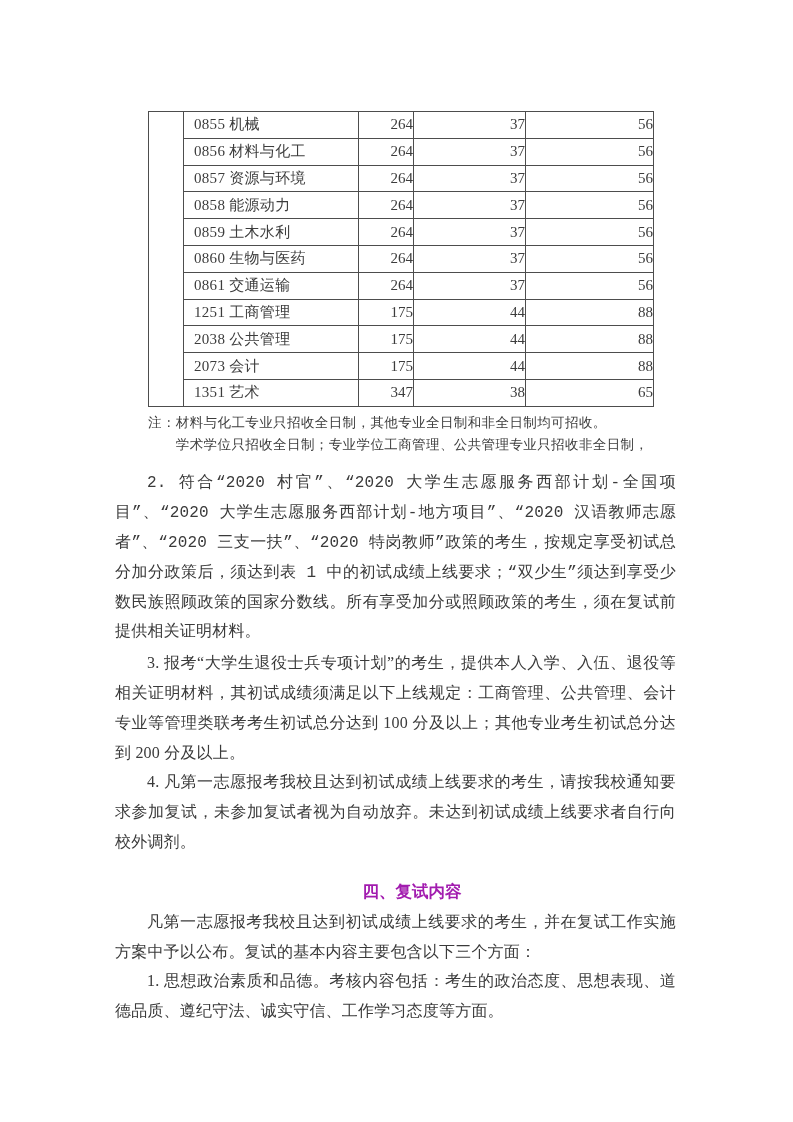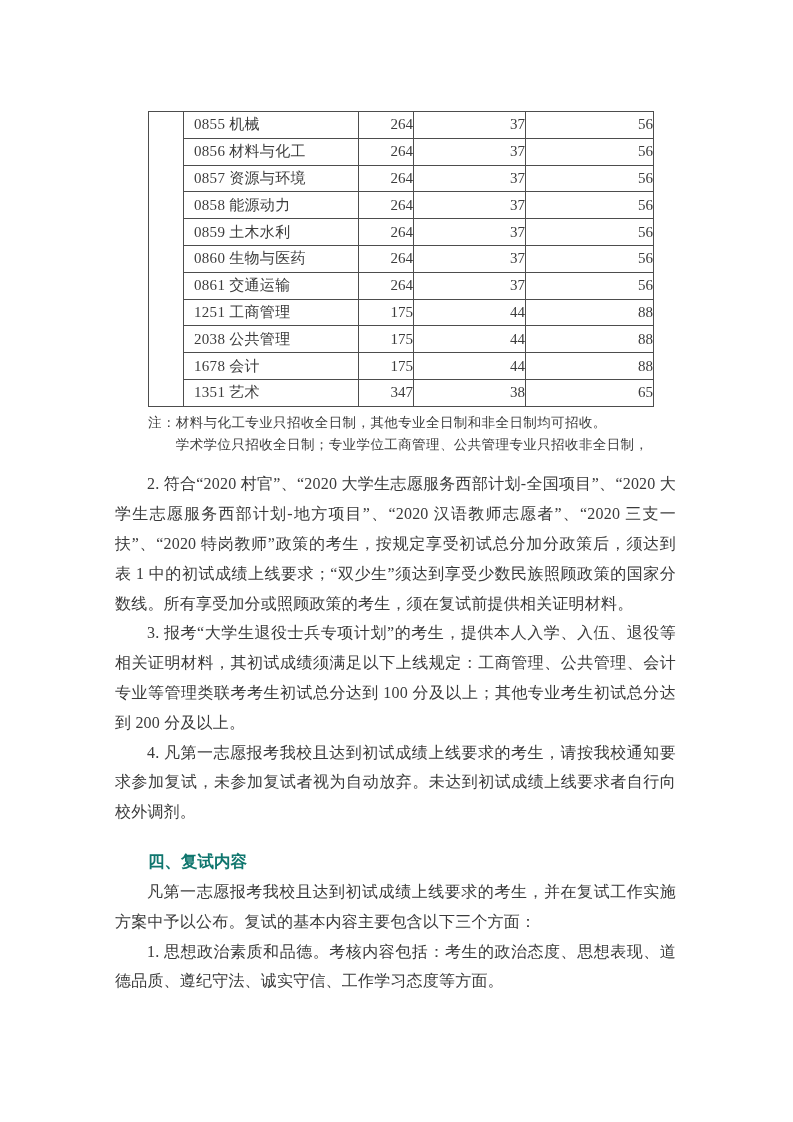--- a/index.html
+++ b/index.html
@@ -49,28 +49,29 @@
   
   .body {
     font-size: 16px;
     line-height: 29.8px;
     text-align: justify;
     text-justify: inter-ideograph;
     text-indent: 2em;
     color: #3a3a3a;
     letter-spacing: 0.2px;
   }
-  .after-note { margin-top: 14px; }
+  .after-note { margin-top: 14px; font-family: Liberation Mono, monospace; }
   .heading {
     margin-top: 20px;
     margin-left: 2em;
     font-size: 16.5px;
     font-weight: bold;
     line-height: 30px;
-    color: #0f766e;
+    color: #a21caf;
+    text-align: center;
   }
 </style>
 </head>
 <body>
 
 <div class="page">
 
   <table class="score-table">
     <colgroup>
       <col style="width:35px">
@@ -129,21 +130,21 @@
         <td class="num-cell">44</td>
         <td class="num-cell">88</td>
       </tr>
       <tr>
         <td class="prog-cell">2038 公共管理</td>
         <td class="num-cell">175</td>
         <td class="num-cell">44</td>
         <td class="num-cell">88</td>
       </tr>
       <tr>
-        <td class="prog-cell">1678 会计</td>
+        <td class="prog-cell">2073 会计</td>
         <td class="num-cell">175</td>
         <td class="num-cell">44</td>
         <td class="num-cell">88</td>
       </tr>
       <tr>
         <td class="prog-cell">1351 艺术</td>
         <td class="num-cell">347</td>
         <td class="num-cell">38</td>
         <td class="num-cell">65</td>
       </tr>

